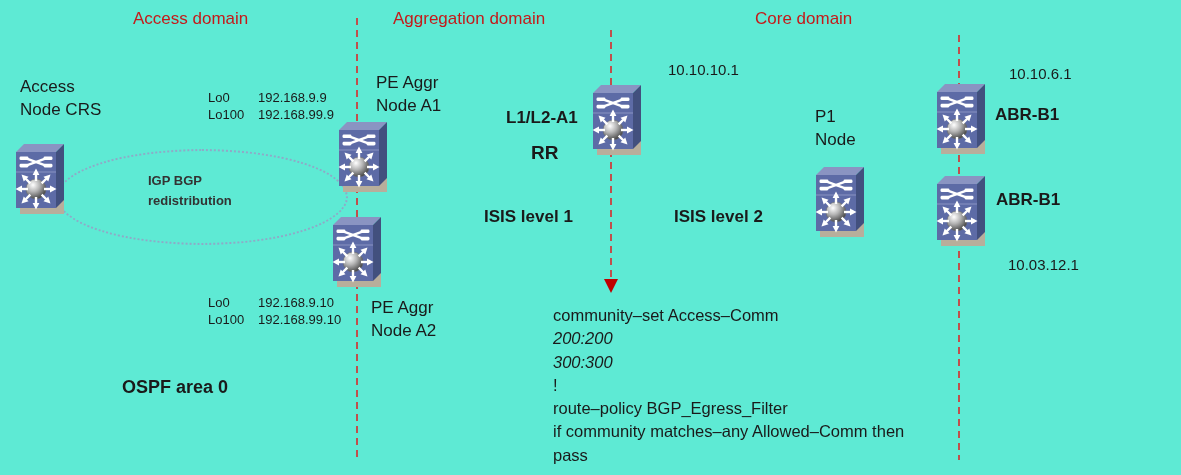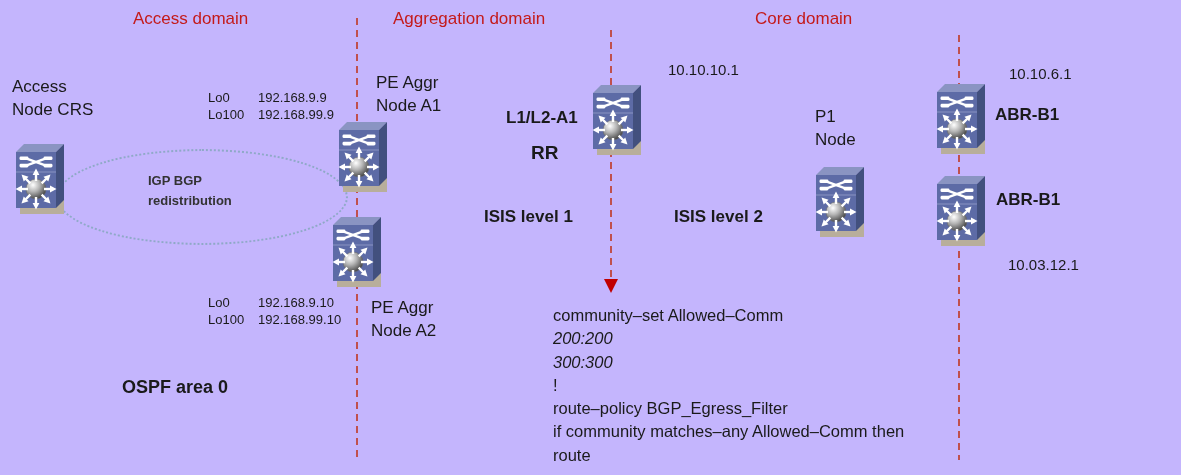--- a/index.html
+++ b/index.html
@@ -1,17 +1,17 @@
 <!DOCTYPE html>
 <html><head>
 <meta charset="utf-8">
 <style>
   html,body{margin:0;padding:0;background:#fff;}
   #canvas{
-    position:relative;width:1181px;height:475px;background:#c4b5fd;overflow:hidden;
+    position:relative;width:1181px;height:475px;background:#5eead4;overflow:hidden;
     font-family:"Liberation Sans",sans-serif;color:#1a1a1a;
   }
   #overlay{position:absolute;left:0;top:0;z-index:0;}
   .domain-title{position:absolute;top:9px;font-size:17px;color:#C41A1A;z-index:3;white-space:nowrap;}
   .lbl{position:absolute;z-index:3;white-space:pre-line;line-height:23px;font-size:17px;}
   .bold{font-weight:bold;}
   .node{position:absolute;z-index:2;width:54px;height:76px;}
   .ellipse{
     position:absolute;left:56px;top:149px;width:288px;height:92px;
     border:2px dotted #8FA9C7;border-radius:50%;z-index:1;
@@ -409,21 +409,21 @@
         <g transform="rotate(270 23 47)">
           <line x1="23" y1="39" x2="23" y2="32.5" stroke="#fff" stroke-width="2.4"></line>
           <polygon points="19.6,33 26.4,33 23,26.5" fill="#fff"></polygon>
         </g>
         <g transform="rotate(315 23 47)">
           <line x1="23" y1="39" x2="23" y2="32.5" stroke="#fff" stroke-width="2.4"></line>
           <polygon points="19.6,33 26.4,33 23,26.5" fill="#fff"></polygon>
         </g>
       </svg></div>
 
-  <div class="lbl" style="left:12px;top:75px;">Access
+  <div class="lbl" style="left:20px;top:75px;">Access
 Node CRS</div>
   <div class="lbl" style="left:376px;top:71px;">PE Aggr
 Node A1</div>
   <div class="lbl" style="left:371px;top:296px;">PE Aggr
 Node A2</div>
   <div class="lbl bold" style="left:506px;top:106px;">L1/L2-A1</div>
   <div class="lbl" style="left:531px;top:141px;font-size:19px;font-weight:600;">RR</div>
   <div class="lbl" style="left:815px;top:105px;">P1
 Node</div>
   <div class="lbl bold" style="left:995px;top:103px;">ABR-B1</div>
@@ -444,22 +444,22 @@
     <span>192.168.9.10</span>
     <span>Lo100</span>
     <span>192.168.99.10</span>
   </div>
 
   <div class="lbl bold" style="left:122px;top:376px;font-size:18px;">OSPF area 0</div>
   <div class="lbl bold" style="left:484px;top:205px;">ISIS level 1</div>
   <div class="lbl bold" style="left:674px;top:205px;">ISIS level 2</div>
 
   <div class="config">
-    <div>community–set Allowed–Comm</div>
+    <div>community–set Access–Comm</div>
     <div class="italic">200:200</div>
     <div class="italic">300:300</div>
     <div>!</div>
     <div>route–policy BGP_Egress_Filter</div>
     <div>if community matches–any Allowed–Comm then</div>
-    <div>route</div>
+    <div>pass</div>
   </div>
 
 </div>
 
 </body></html>

